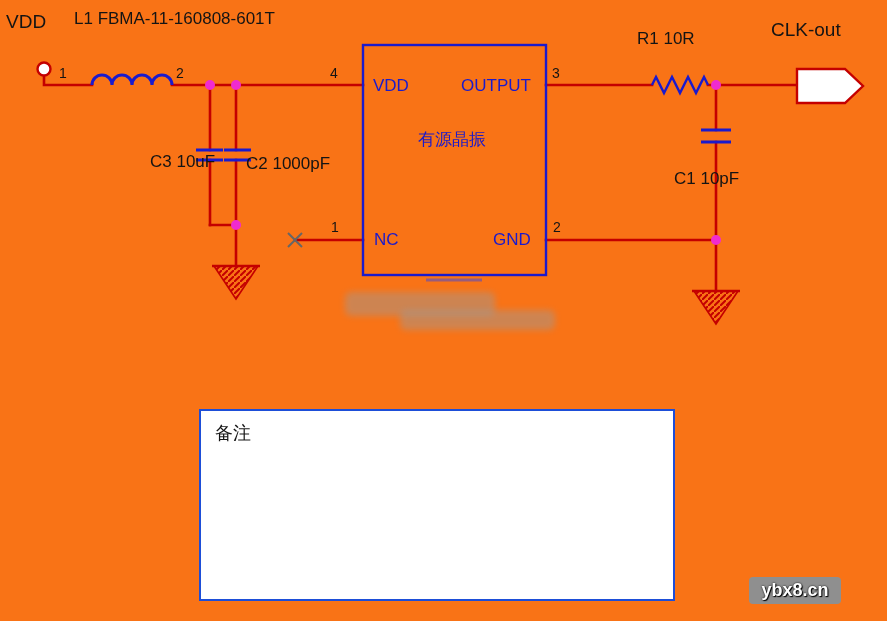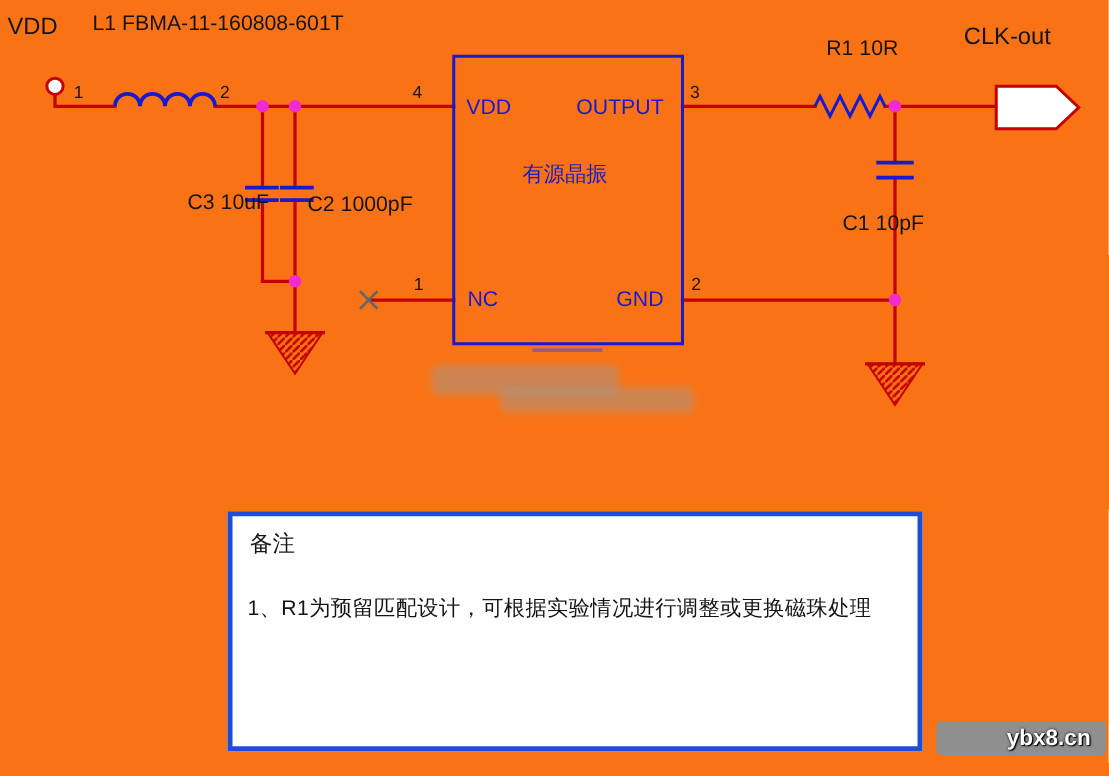--- a/index.html
+++ b/index.html
@@ -25,34 +25,33 @@
   .lbl{position:absolute;white-space:nowrap;line-height:1.1;}
   .black{color:var(--text,#141414);}
   .blue{color:var(--component,#1a1acd);}
   .pin-num{font-size:14px;}
   .t17{font-size:17px;}
   .t19{font-size:19px;}
 
   .smudge{position:absolute;background:#9a9a9a;filter:blur(3px);opacity:.45;border-radius:6px;}
 
   #note-box{
-    position:absolute;left:182px;top:409px;width:556px;height:192px;
-    border:4px solid #1d4ed8;background:#ffffff;box-sizing:border-box;
+    position:absolute;left:199px;top:409px;width:476px;height:192px;
+    border:2px solid #1d4ed8;background:#ffffff;box-sizing:border-box;
   }
   #note-title{position:absolute;left:14px;top:10px;font-size:18px;}
   .note-item{position:absolute;left:12px;font-size:17px;letter-spacing:.3px;}
   #note-item-1{top:62px;}
   #note-item-2{top:92px;}
 
   #watermark{
     position:absolute;left:749px;top:577px;width:92px;height:27px;
     background:#8f8f8f;border-radius:4px;color:#ffffff;font-weight:bold;
     font-size:18px;text-align:center;line-height:27px;
     text-shadow:0 0 2px #000,1px 1px 1px #000;
-    padding-left:44px;
   }
 </style>
 </head>
 <body>
 
 <div id="canvas">
 
   <svg id="schematic-svg" viewBox="0 0 887 621" xmlns="http://www.w3.org/2000/svg">
     <defs>
       <pattern id="hatch" width="6" height="6" patternUnits="userSpaceOnUse">
@@ -107,37 +106,36 @@
     <path class="smudge-line" d="M426,280 L482,280"></path>
   </svg>
 
   <div class="smudge" style="left:345px;top:292px;width:150px;height:24px;"></div>
   <div class="smudge" style="left:400px;top:310px;width:155px;height:20px;"></div>
 
   <div class="lbl black t19" style="left:6px;top:12px;">VDD</div>
   <div class="lbl black t17" style="left:74px;top:10px;">L1 FBMA-11-160808-601T</div>
   <div class="lbl black t17" style="left:122px;top:153px;margin-left:28px;">C3 10uF</div>
   <div class="lbl black t17" style="left:246px;top:155px;text-align:center;">C2 1000pF</div>
-  <div class="lbl black t17" style="left:637px;top:30px;margin-left:24px;">R1  10R</div>
+  <div class="lbl black t17" style="left:637px;top:30px;">R1  10R</div>
   <div class="lbl black t17" style="left:674px;top:170px;">C1  10pF</div>
   <div class="lbl black t19" style="left:771px;top:20px;">CLK-out</div>
 
   <div class="lbl black pin-num" style="left:59px;top:66px;">1</div>
   <div class="lbl black pin-num" style="left:176px;top:66px;">2</div>
   <div class="lbl black pin-num" style="left:330px;top:66px;">4</div>
   <div class="lbl black pin-num" style="left:552px;top:66px;">3</div>
   <div class="lbl black pin-num" style="left:331px;top:220px;">1</div>
   <div class="lbl black pin-num" style="left:553px;top:220px;">2</div>
 
   <div class="lbl blue t17" style="left:373px;top:77px;">VDD</div>
   <div class="lbl blue t17" style="left:461px;top:77px;text-align:right;">OUTPUT</div>
   <div class="lbl blue t17" style="left:374px;top:231px;">NC</div>
   <div class="lbl blue t17" style="left:493px;top:231px;text-align:center;">GND</div>
   <div class="lbl blue t17" style="left:418px;top:131px;">有源晶振</div>
 
   <div id="note-box">
     <div id="note-title">备注</div>
-    <div class="note-item" id="note-item-1">1、R1为预留匹配设计，可根据实验情况进行调整或更换磁珠处理</div>
   </div>
 
   <div id="watermark">ybx8.cn</div>
 
 </div>
 
 </body></html>

